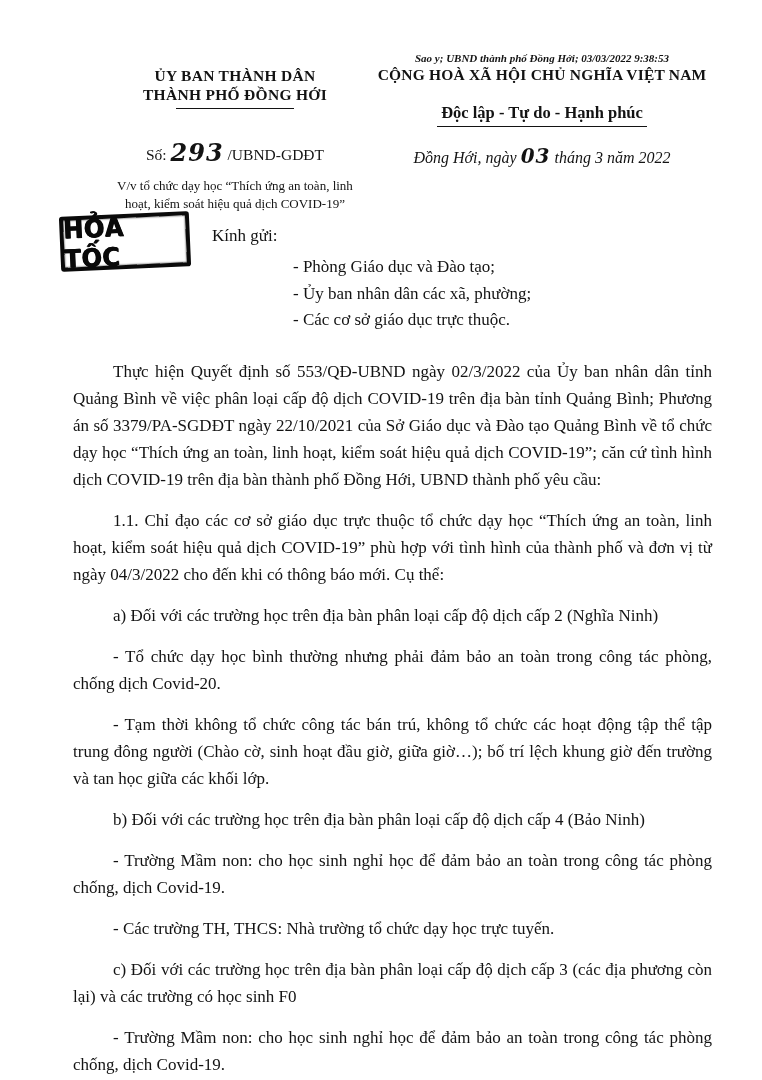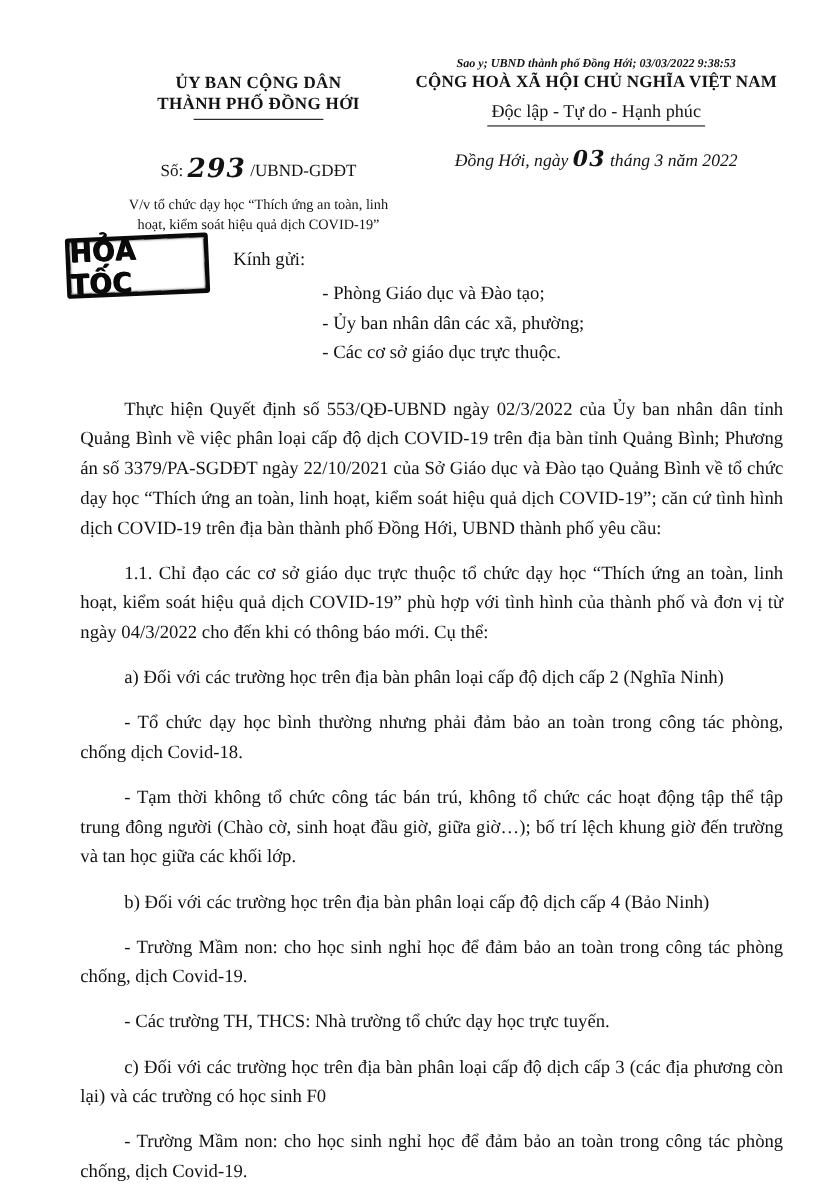--- a/index.html
+++ b/index.html
@@ -47,24 +47,24 @@
     left: 352px;
     top: 52px;
     width: 380px;
     text-align: center;
   }
   .certify-line { font-size: 11px; font-weight: bold; font-style: italic; white-space: nowrap; }
   .motto-main { font-size: 15.5px; font-weight: bold; margin-top: 2px; white-space: nowrap; letter-spacing: 0.2px; }
   .motto-sub {
     display: inline-block;
     font-size: 16.5px;
-    font-weight: normal;
+    font-weight: bold;
     border-bottom: 1.8px solid #131313;
     padding: 0 4px 3px 4px;
-    margin-top: 7px;
+    margin-top: 19px;
     white-space: nowrap;
   }
   .dateline { margin-top: 17px; font-size: 16px; font-style: italic; white-space: nowrap; }
   .hand-day {
     font-family: "DejaVu Serif", serif;
     font-weight: bold;
     font-style: italic;
     font-size: 20px;
     letter-spacing: 1px;
   }
@@ -121,21 +121,21 @@
     text-align: justify;
   }
   .body-text p { margin: 14px 0 3px 0; text-indent: 40px; }
 </style>
 </head>
 <body>
 
 <div class="page">
 
   <div class="header-left">
-    <div class="org-line">ỦY BAN CỘNG DÂN</div>
+    <div class="org-line">ỦY BAN THÀNH DÂN</div>
     <div class="org-line">THÀNH PHỐ ĐỒNG HỚI</div>
     <div class="org-rule"></div>
     <div class="doc-number">
       <span>Số:</span>
       <span class="hand-number">293</span>
       <span>/UBND-GDĐT</span>
     </div>
     <div class="subject">V/v tổ chức dạy học “Thích ứng an toàn, linh hoạt, kiểm soát hiệu quả dịch COVID-19”</div>
   </div>
 
@@ -161,21 +161,21 @@
   <div class="recipients">
     <div class="recipient">- Phòng Giáo dục và Đào tạo;</div>
     <div class="recipient">- Ủy ban nhân dân các xã, phường;</div>
     <div class="recipient">- Các cơ sở giáo dục trực thuộc.</div>
   </div>
 
   <div class="body-text">
     <p>Thực hiện Quyết định số 553/QĐ-UBND ngày 02/3/2022 của Ủy ban nhân dân tỉnh Quảng Bình về việc phân loại cấp độ dịch COVID-19 trên địa bàn tỉnh Quảng Bình; Phương án số 3379/PA-SGDĐT ngày 22/10/2021 của Sở Giáo dục và Đào tạo Quảng Bình về tổ chức dạy học “Thích ứng an toàn, linh hoạt, kiểm soát hiệu quả dịch COVID-19”; căn cứ tình hình dịch COVID-19 trên địa bàn thành phố Đồng Hới, UBND thành phố yêu cầu:</p>
     <p>1.1. Chỉ đạo các cơ sở giáo dục trực thuộc tổ chức dạy học “Thích ứng an toàn, linh hoạt, kiểm soát hiệu quả dịch COVID-19” phù hợp với tình hình của thành phố và đơn vị từ ngày 04/3/2022 cho đến khi có thông báo mới. Cụ thể:</p>
     <p>a) Đối với các trường học trên địa bàn phân loại cấp độ dịch cấp 2 (Nghĩa Ninh)</p>
-    <p>- Tổ chức dạy học bình thường nhưng phải đảm bảo an toàn trong công tác phòng, chống dịch Covid-18.</p>
+    <p>- Tổ chức dạy học bình thường nhưng phải đảm bảo an toàn trong công tác phòng, chống dịch Covid-20.</p>
     <p>- Tạm thời không tổ chức công tác bán trú, không tổ chức các hoạt động tập thể tập trung đông người (Chào cờ, sinh hoạt đầu giờ, giữa giờ…); bố trí lệch khung giờ đến trường và tan học giữa các khối lớp.</p>
     <p>b) Đối với các trường học trên địa bàn phân loại cấp độ dịch cấp 4 (Bảo Ninh)</p>
     <p>- Trường Mầm non: cho học sinh nghỉ học để đảm bảo an toàn trong công tác phòng chống, dịch Covid-19.</p>
     <p>- Các trường TH, THCS: Nhà trường tổ chức dạy học trực tuyến.</p>
     <p>c) Đối với các trường học trên địa bàn phân loại cấp độ dịch cấp 3 (các địa phương còn lại) và các trường có học sinh F0</p>
     <p>- Trường Mầm non: cho học sinh nghỉ học để đảm bảo an toàn trong công tác phòng chống, dịch Covid-19.</p>
   </div>
 
 </div>
 

